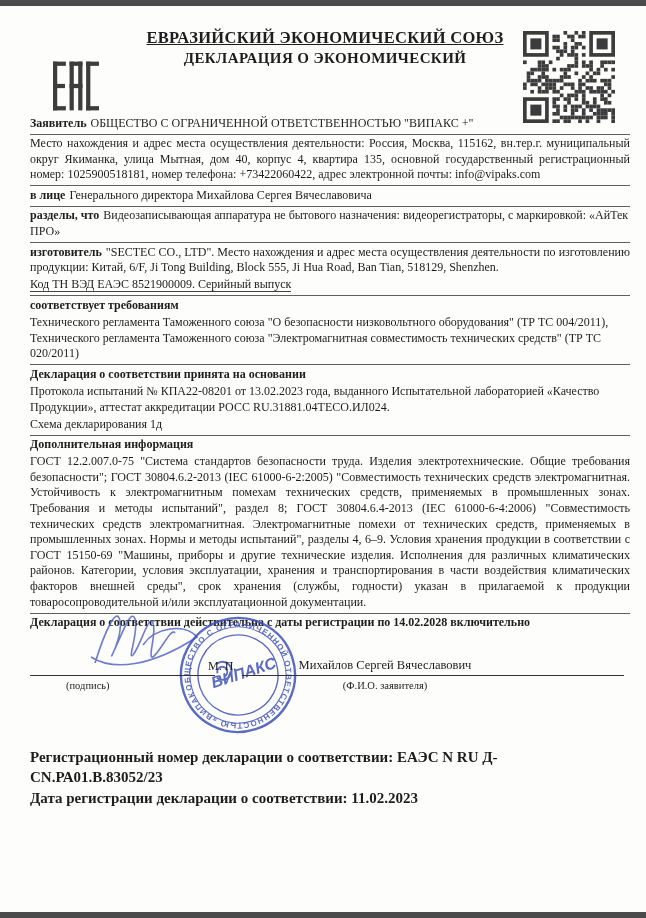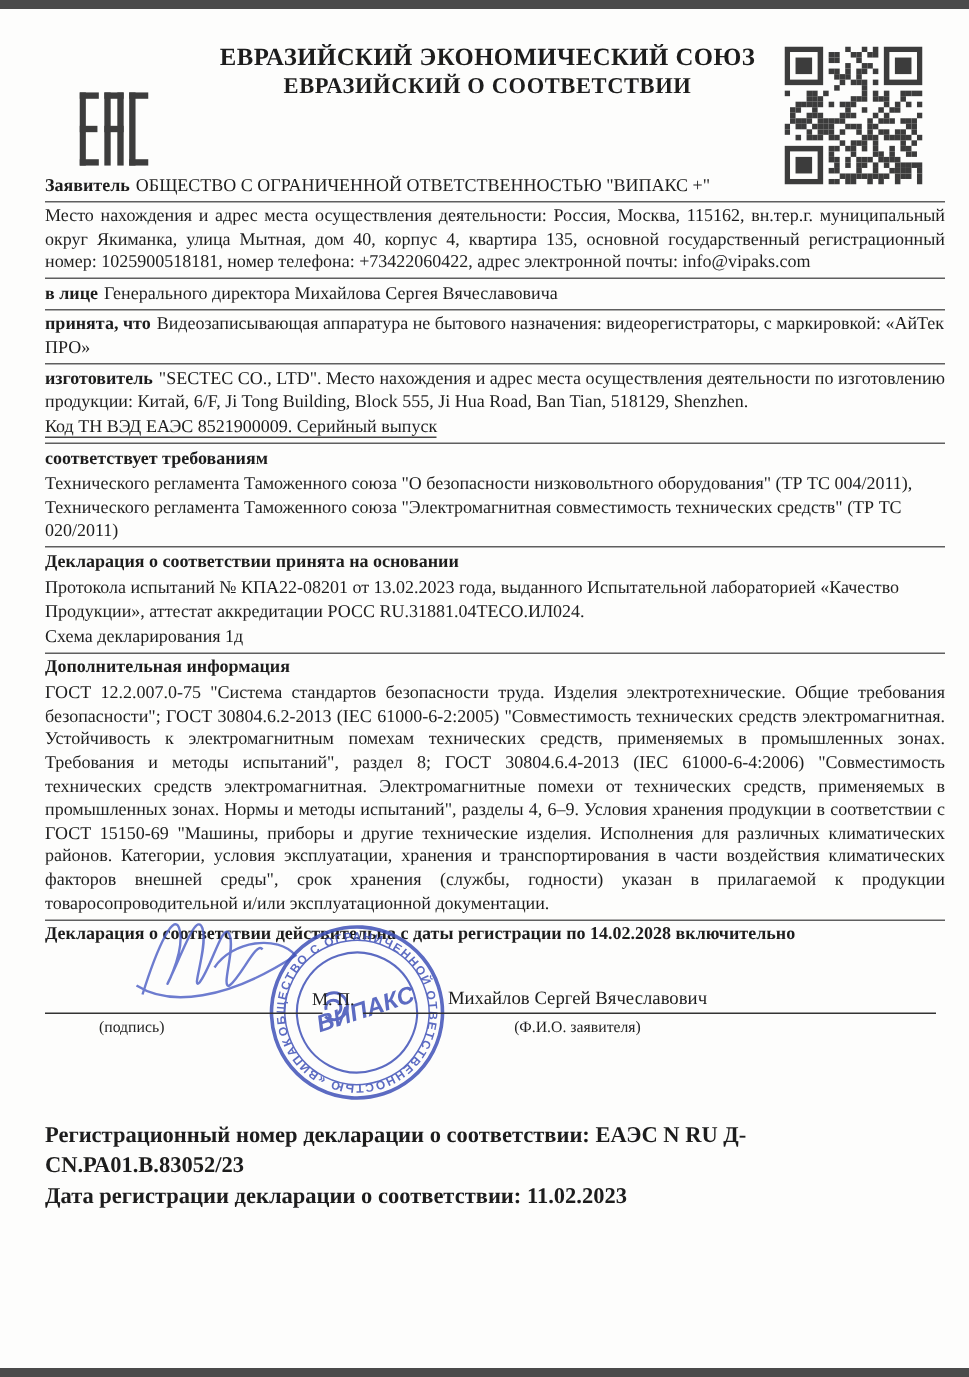--- a/index.html
+++ b/index.html
@@ -3,21 +3,21 @@
 <meta charset="utf-8">
 <style>
   html,body{margin:0;padding:0;}
   body{width:646px;height:918px;position:relative;background:#e9e9e9;overflow:hidden;}
   .page{position:absolute;inset:0;background:#fdfdfc;font-family:"Liberation Serif",serif;color:#1d1d1d;}
   .edge-bar{position:absolute;left:0;width:646px;height:6px;background:#4b4b4b;}
   .edge-top{top:0;}
   .edge-bottom{bottom:0;}
   .header{position:relative;height:114px;}
   .title-block{position:absolute;left:120px;top:28px;width:410px;text-align:center;}
-  .title-1{font-size:16.5px;font-weight:bold;letter-spacing:.3px;}
+  .title-1{font-size:16.5px;font-weight:bold;letter-spacing:.3px;text-decoration:underline;}
   .title-2{font-size:15px;font-weight:bold;letter-spacing:.4px;margin-top:2px;}
   .eac-logo{position:absolute;left:53px;top:60px;}
   .qr{position:absolute;left:523px;top:31px;width:92px;height:92px;}
   .content{padding:0 16px 0 30px;font-size:12px;line-height:1.3;}
   .content p{margin:1.5px 0;}
   .lbl{font-weight:bold;margin-right:4px;}
   .boldline{font-weight:bold;}
   hr.rule{border:none;border-top:1px solid #5f5f5f;margin:2.5px 0 1.5px 0;}
   .justify{text-align:justify;}
   .tnved u{ text-decoration:none;border-bottom:1px solid #444;padding-bottom:0px;}
@@ -31,21 +31,21 @@
 </style>
 </head>
 <body>
 
 <div class="page">
   <div class="edge-bar edge-top"></div>
 
   <div class="header">
     <div class="title-block">
       <div class="title-1">ЕВРАЗИЙСКИЙ ЭКОНОМИЧЕСКИЙ СОЮЗ</div>
-      <div class="title-2">ЕВРАЗИЙСКИЙ О СООТВЕТСТВИИ</div>
+      <div class="title-2">ДЕКЛАРАЦИЯ О ЭКОНОМИЧЕСКИЙ</div>
     </div>
 
     <svg class="eac-logo" width="46" height="52" viewBox="0 0 50 53" fill="#3d3d3d">
       <rect x="0" y="0" width="4.6" height="53"></rect>
         <rect x="0" y="0" width="14" height="4.6"></rect>
         <rect x="0" y="24.2" width="13" height="4.6"></rect>
         <rect x="0" y="48.4" width="14" height="4.6"></rect>
       <rect x="18" y="0" width="4.6" height="53"></rect>
         <rect x="27.4" y="0" width="4.6" height="53"></rect>
         <rect x="18" y="0" width="14" height="4.6"></rect>
@@ -288,21 +288,21 @@
 
     <p><span class="lbl">Заявитель</span><span>ОБЩЕСТВО С ОГРАНИЧЕННОЙ ОТВЕТСТВЕННОСТЬЮ "ВИПАКС +"</span></p>
     <hr class="rule">
 
     <p class="justify">Место нахождения и адрес места осуществления деятельности: Россия, Москва, 115162, вн.тер.г. муниципальный округ Якиманка, улица Мытная, дом 40, корпус 4, квартира 135, основной государственный регистрационный номер: 1025900518181, номер телефона: +73422060422, адрес электронной почты: info@vipaks.com</p>
     <hr class="rule">
 
     <p><span class="lbl">в лице</span><span>Генерального директора Михайлова Сергея Вячеславовича</span></p>
     <hr class="rule">
 
-    <p><span class="lbl">принята, что</span><span>Видеозаписывающая аппаратура не бытового назначения: видеорегистраторы, с маркировкой: «АйТек ПРО»</span></p>
+    <p><span class="lbl">разделы, что</span><span>Видеозаписывающая аппаратура не бытового назначения: видеорегистраторы, с маркировкой: «АйТек ПРО»</span></p>
     <hr class="rule">
 
     <p class="justify"><span class="lbl">изготовитель</span><span>"SECTEC CO., LTD". Место нахождения и адрес места осуществления деятельности по изготовлению продукции: Китай, 6/F, Ji Tong Building, Block 555, Ji Hua Road, Ban Tian, 518129, Shenzhen.</span></p>
     <p class="tnved"><u>Код ТН ВЭД ЕАЭС 8521900009. Серийный выпуск</u></p>
     <hr class="rule">
 
     <p class="boldline">соответствует требованиям</p>
     <p>Технического регламента Таможенного союза "О безопасности низковольтного оборудования" (ТР ТС 004/2011), Технического регламента Таможенного союза "Электромагнитная совместимость технических средств" (ТР ТС 020/2011)</p>
     <hr class="rule">
 

